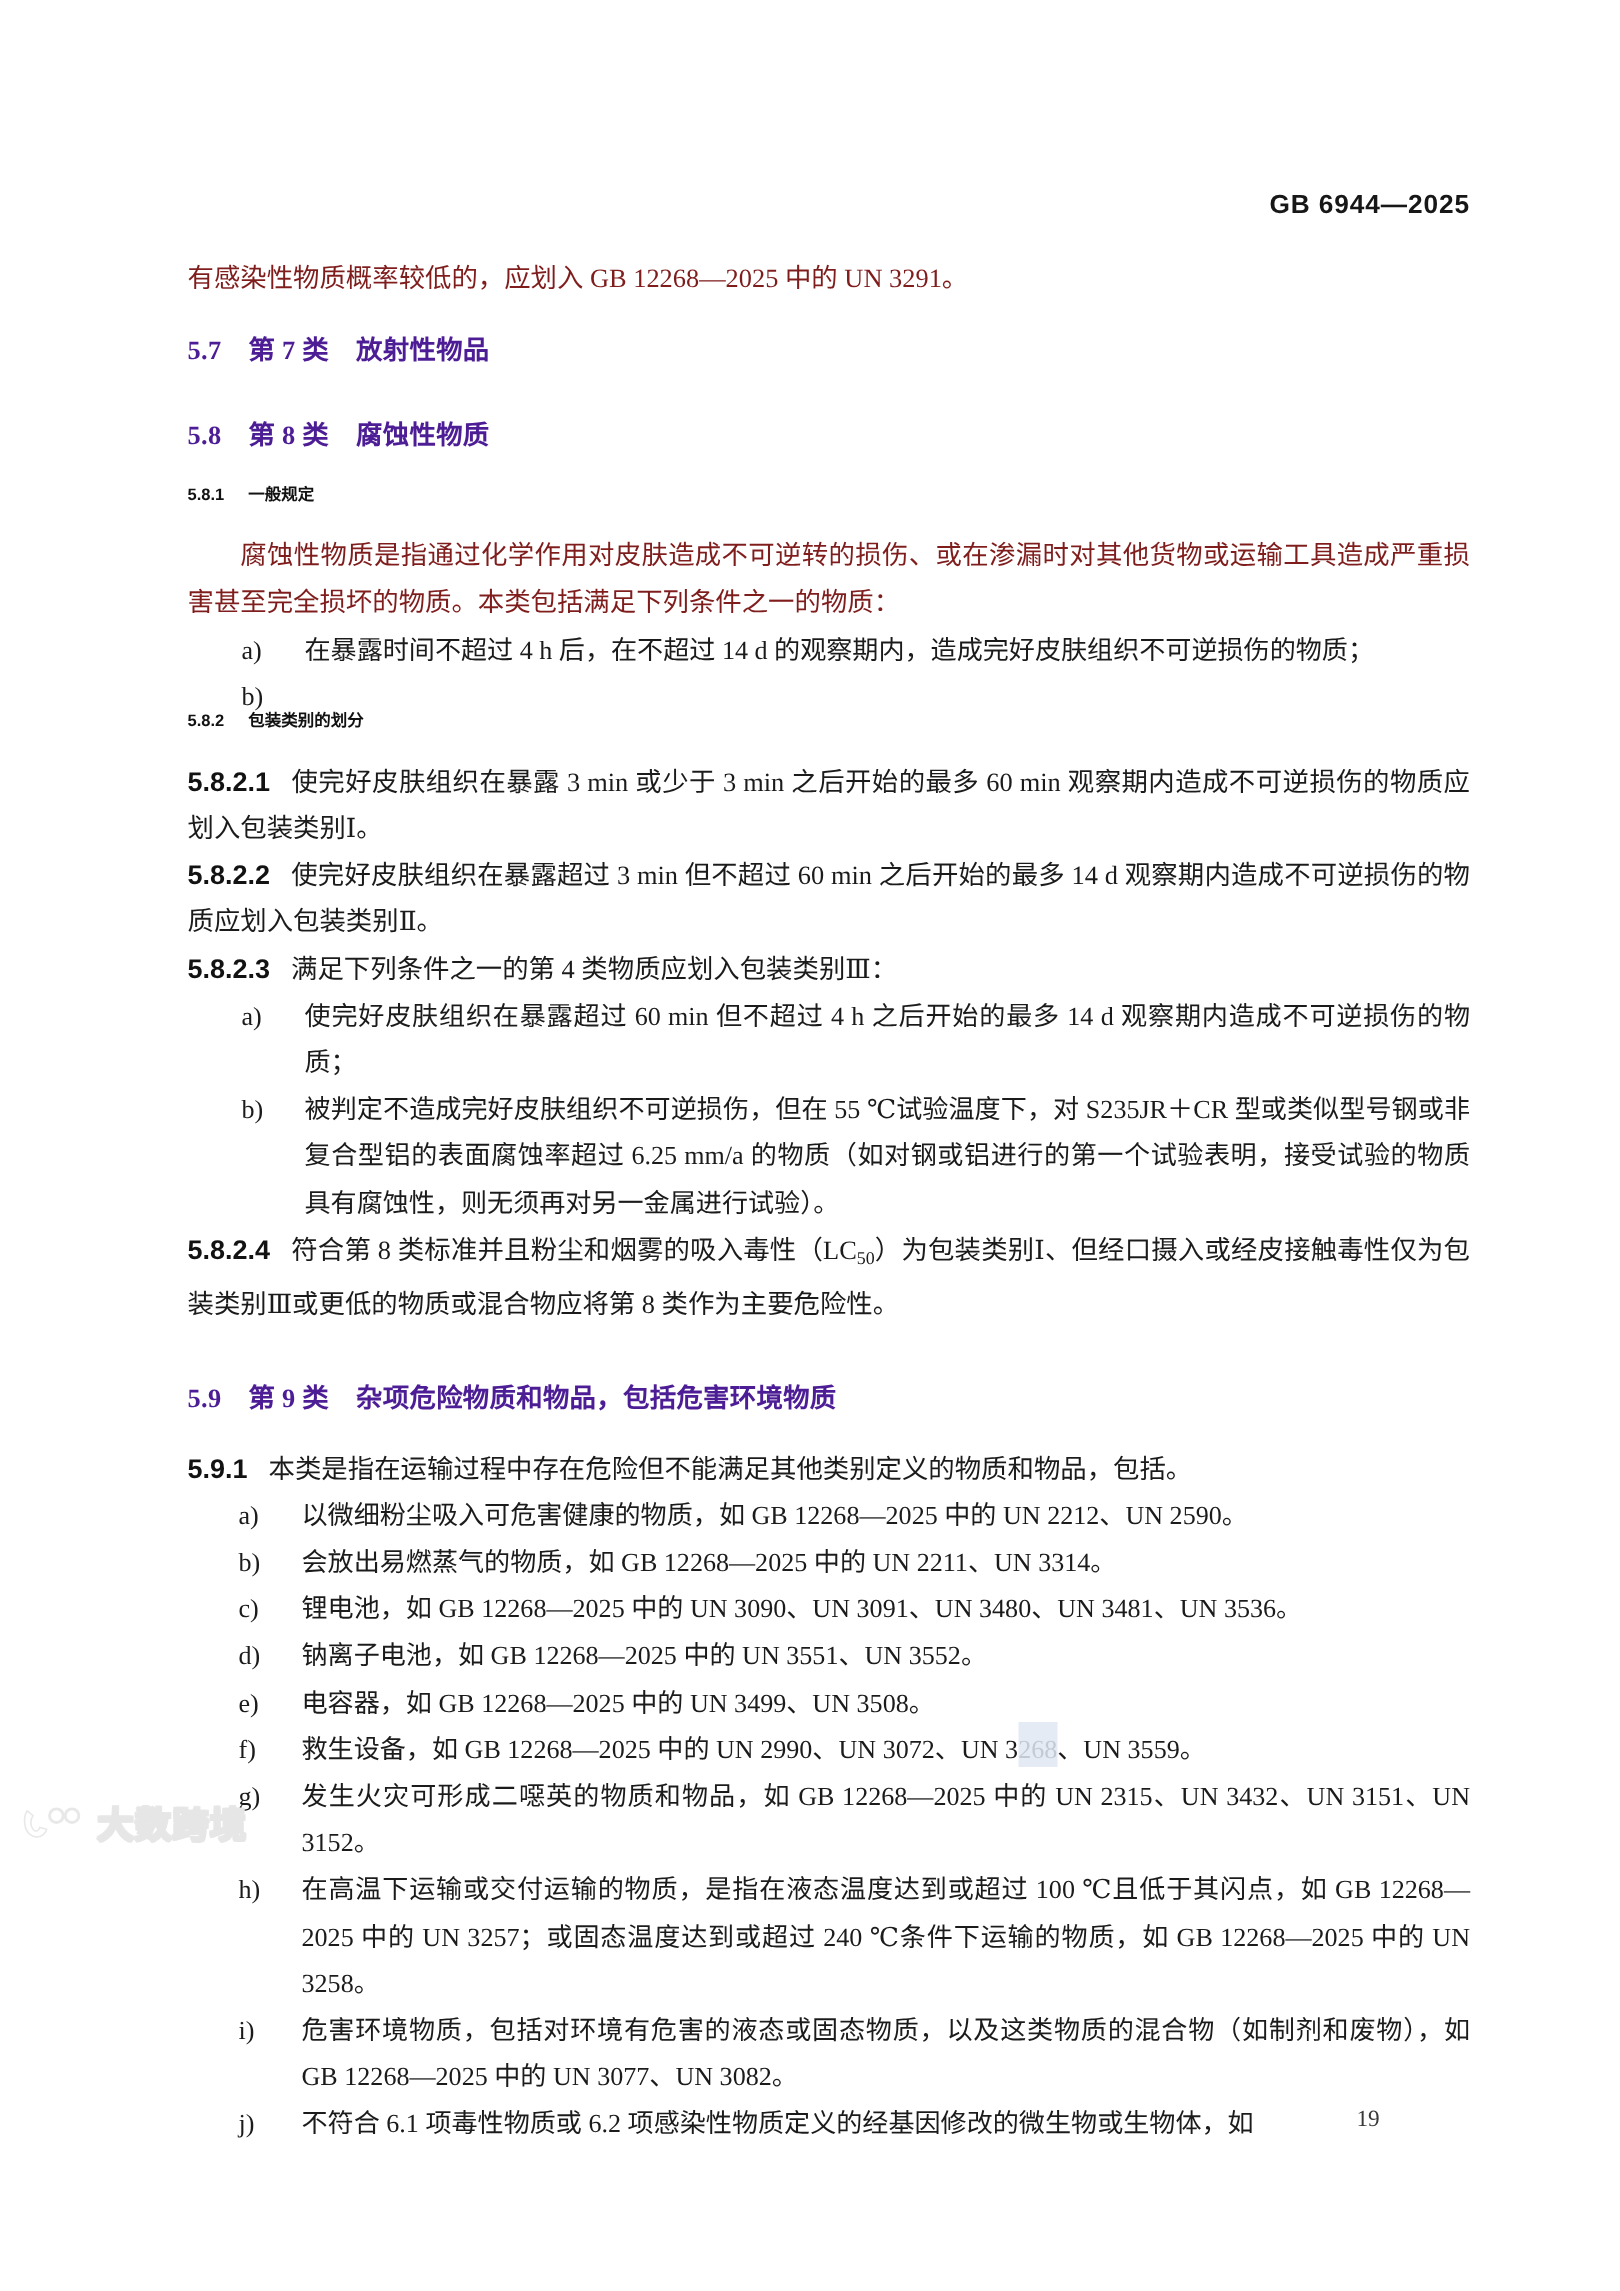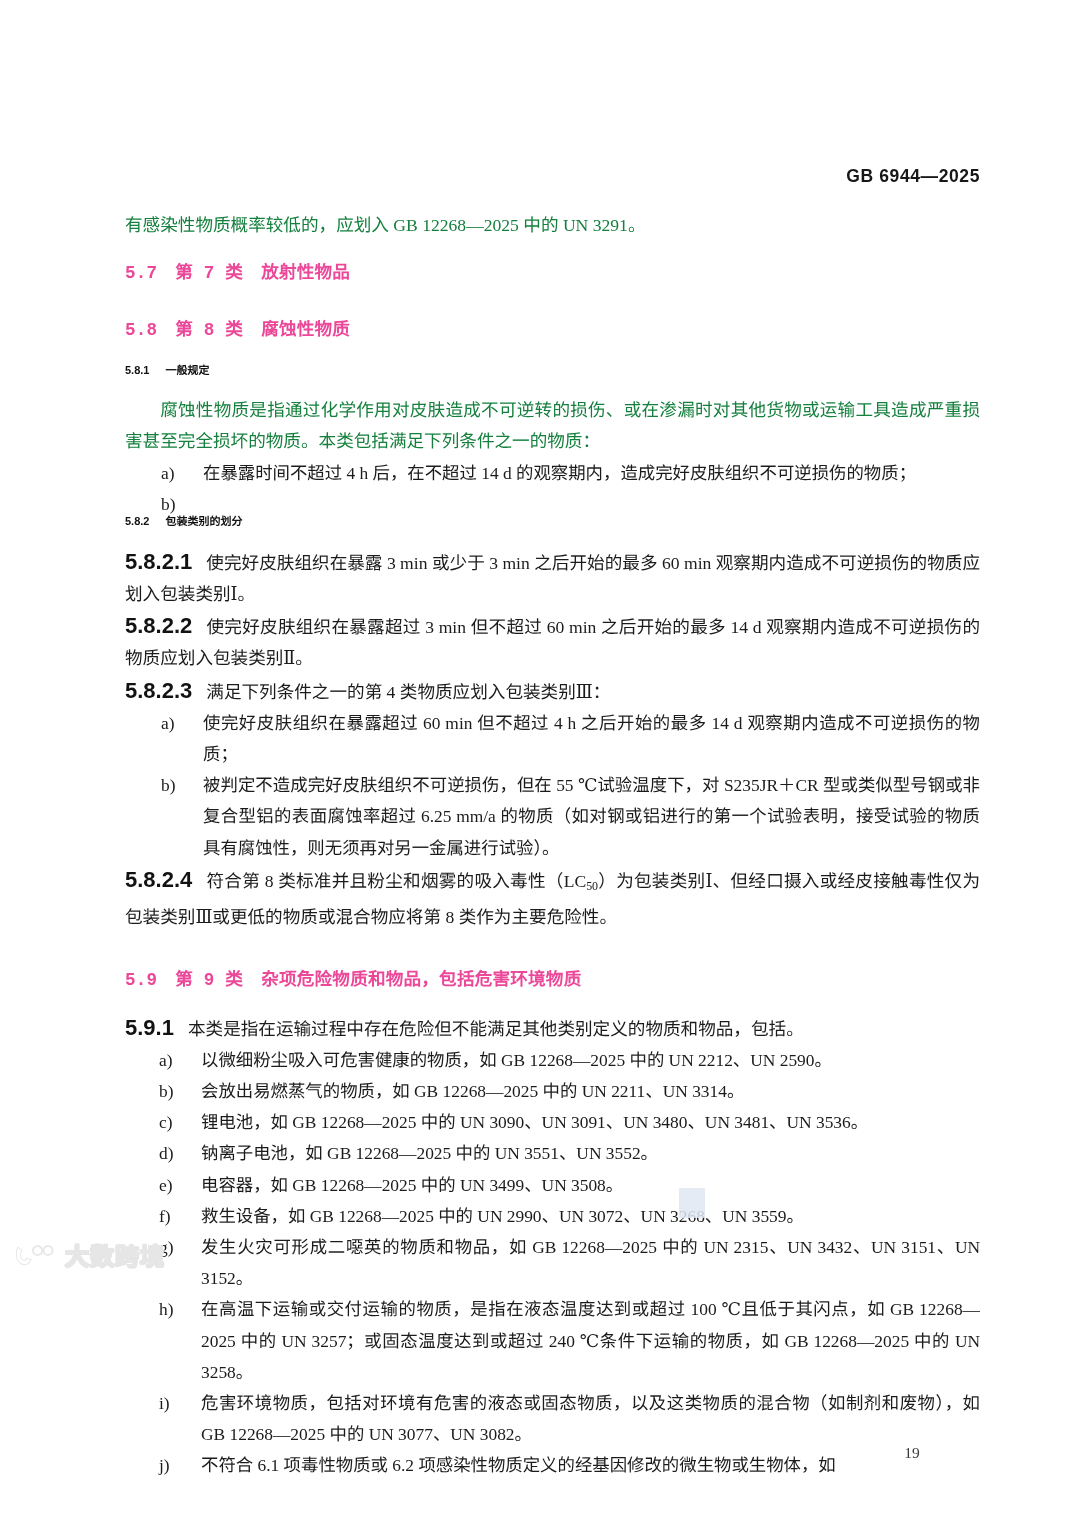--- a/index.html
+++ b/index.html
@@ -15,21 +15,20 @@
     color: #1b1b1b;
     position: relative;
     overflow: hidden;
   }
 
   .page {
     position: absolute;
     inset: 0;
     width: 1080px;
     height: 1248px;
-    margin-top: 40px;
   }
 
   
   .running-header {
     position: absolute;
     top: 126px;
     left: 125px;
     right: 100px;
     height: 24px;
     text-align: right;
@@ -48,35 +47,35 @@
     width: 855px;
   }
 
   
   .para {
     font-size: 17.6px;
     line-height: 31.2px;
     text-align: justify;
     text-justify: inter-ideograph;
     margin: 0;
-    color: #15803d;
+    color: #7f1d1d;
   }
 
   .para.indent {
     text-indent: 2em;
   }
 
   
   .h2 {
-    font-family: Liberation Mono, monospace;
+    font-family: Liberation Serif, serif;
     font-weight: bold;
     font-size: 17.6px;
     line-height: 30px;
     margin: 0;
-    color: #ec4899;
+    color: #4c1d95;
     letter-spacing: 0.2px;
   }
   .h2 .num { margin-right: 18px; }
   .h2 .mid { margin-right: 18px; }
 
   
   .h3 {
     font-family: "Liberation Sans", "DejaVu Sans", sans-serif;
     font-weight: bold;
     font-size: 11px;
@@ -91,21 +90,21 @@
     font-size: 17.6px;
     line-height: 31.2px;
     text-align: justify;
     text-justify: inter-ideograph;
     margin: 0;
     color: #1b1b1b;
   }
   .numpara .lead {
     font-family: "Liberation Sans", "DejaVu Sans", sans-serif;
     font-weight: bold;
-    font-size: 22px;
+    font-size: 18px;
     margin-right: 14px;
     color: #121212;
   }
 
   
   .alist {
     margin: 0;
     padding: 0;
     list-style: none;
   }

